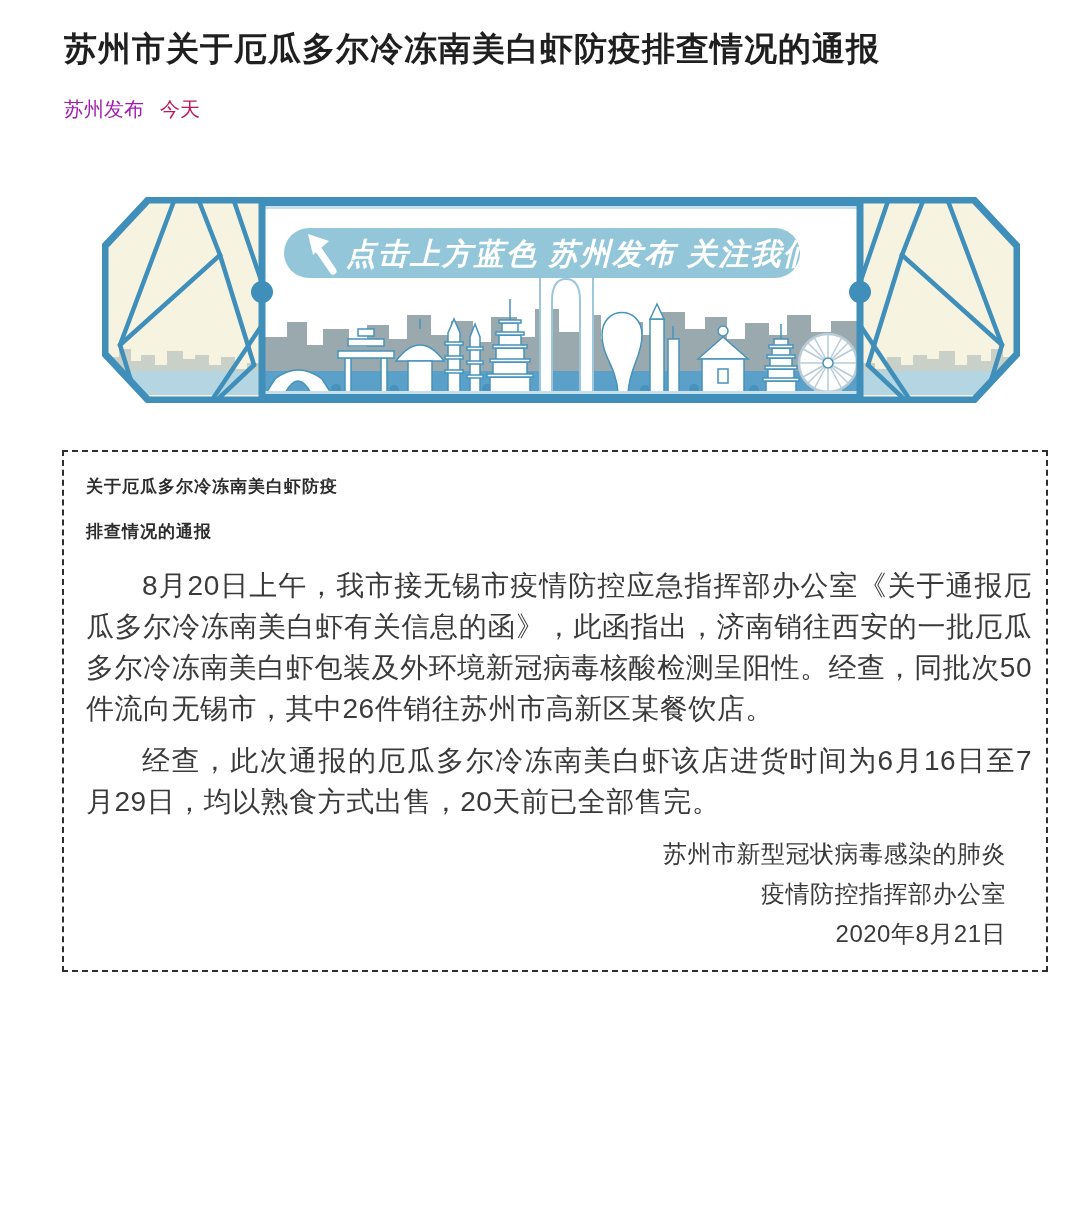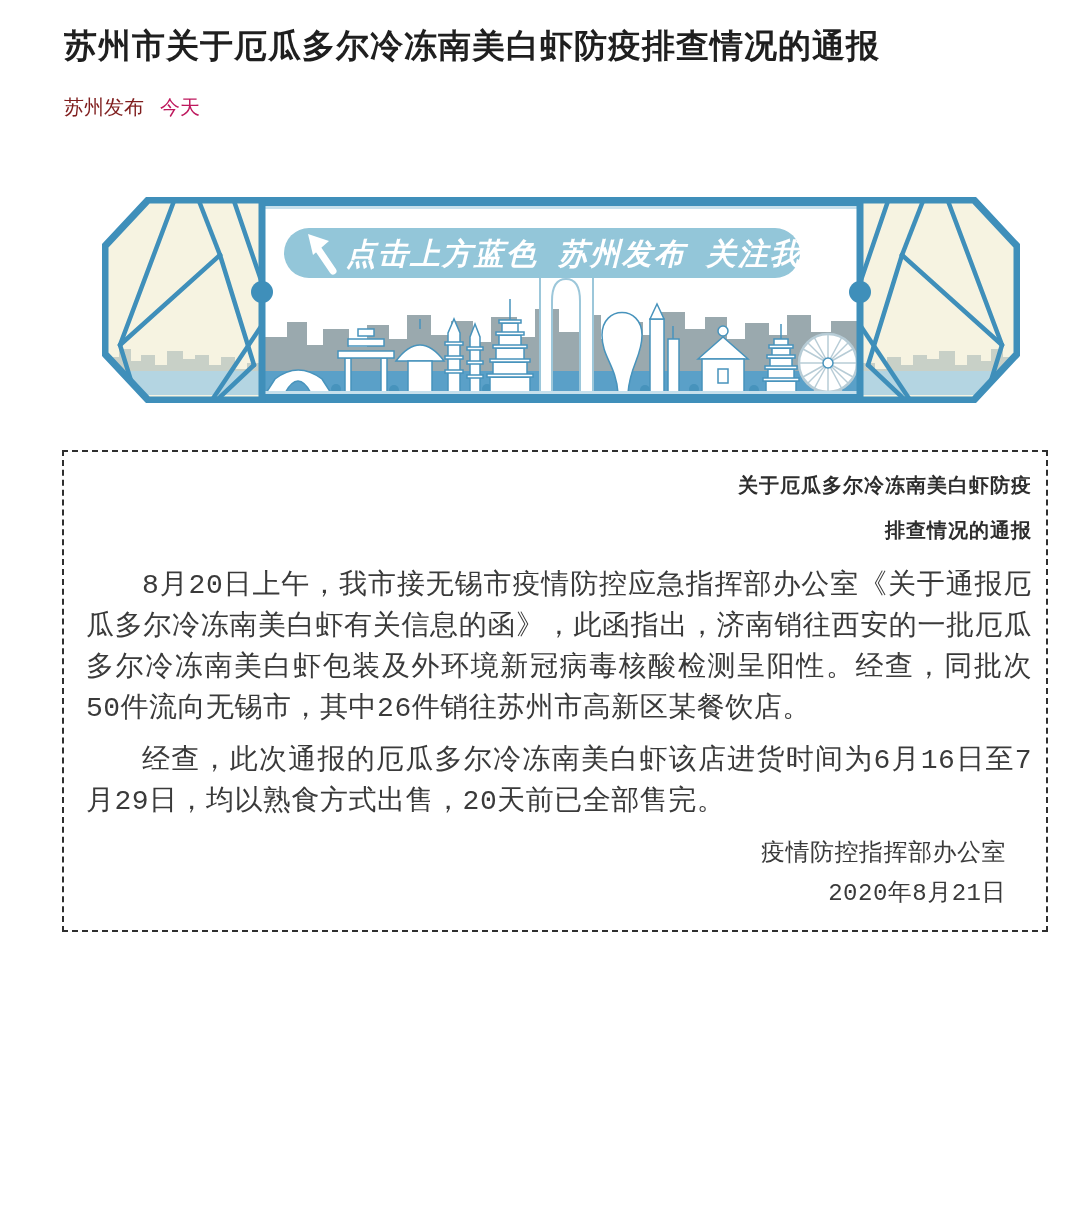--- a/index.html
+++ b/index.html
@@ -1,47 +1,47 @@
 <!DOCTYPE html>
 <html><head>
 <meta charset="utf-8">
 <style>
   html,body{margin:0;padding:0;}
   body{
     width:1080px;height:1220px;background:#ffffff;
     font-family:"Liberation Sans","DejaVu Sans",sans-serif;
     color:#333;overflow:hidden;
   }
-  .article{width:1080px;font-family:Liberation Mono, monospace;}
+  .article{width:1080px;}
   .page-title{
     margin:26px 64px 0 64px;
     font-size:33px;line-height:45px;font-weight:700;
     color:#1f1f1f;letter-spacing:1px;
   }
   .byline{
     margin:26px 64px 0 64px;
     font-size:20px;line-height:24px;
   }
-  .byline .account{color:#7f1d1d;margin-right:16px;text-decoration:none;cursor:pointer;}
+  .byline .account{color:#a21caf;margin-right:16px;text-decoration:none;cursor:pointer;}
   .byline .date{color:#be185d;}
   .banner{
     margin:76px 0 0 102px;
     width:918px;height:206px;text-align:right;
   }
   .notice-box{
     box-sizing:border-box;
     margin:47px 0 0 62px;
     width:986px;
     border:2px dashed #2e2e2e;
     padding:10px 14px 16px 22px;
   }
   .notice-title{
     margin-top:2px;
-    text-align:right;
-    font-size:20px;font-weight:700;line-height:45px;
+    text-align:left;
+    font-size:17px;font-weight:700;line-height:45px;
     color:#2d2d2d;letter-spacing:1px;
   }
   .notice-box p{
     margin:11px 0 0 0;
     font-size:28px;line-height:41px;
     color:#3a3a3a;
     text-align:justify;
     text-indent:2em;
     letter-spacing:0.5px;
   }
@@ -225,18 +225,19 @@
   </div>
 
   <div class="notice-box">
     <div class="notice-title">
       <div>关于厄瓜多尔冷冻南美白虾防疫</div>
       <div>排查情况的通报</div>
     </div>
     <p>8月20日上午，我市接无锡市疫情防控应急指挥部办公室《关于通报厄瓜多尔冷冻南美白虾有关信息的函》，此函指出，济南销往西安的一批厄瓜多尔冷冻南美白虾包装及外环境新冠病毒核酸检测呈阳性。经查，同批次50件流向无锡市，其中26件销往苏州市高新区某餐饮店。</p>
     <p>经查，此次通报的厄瓜多尔冷冻南美白虾该店进货时间为6月16日至7月29日，均以熟食方式出售，20天前已全部售完。</p>
     <div class="signature">
+      <div>苏州市新型冠状病毒感染的肺炎</div>
       <div>疫情防控指挥部办公室</div>
       <div>2020年8月21日</div>
     </div>
   </div>
 
 </div>
 
 </body></html>

